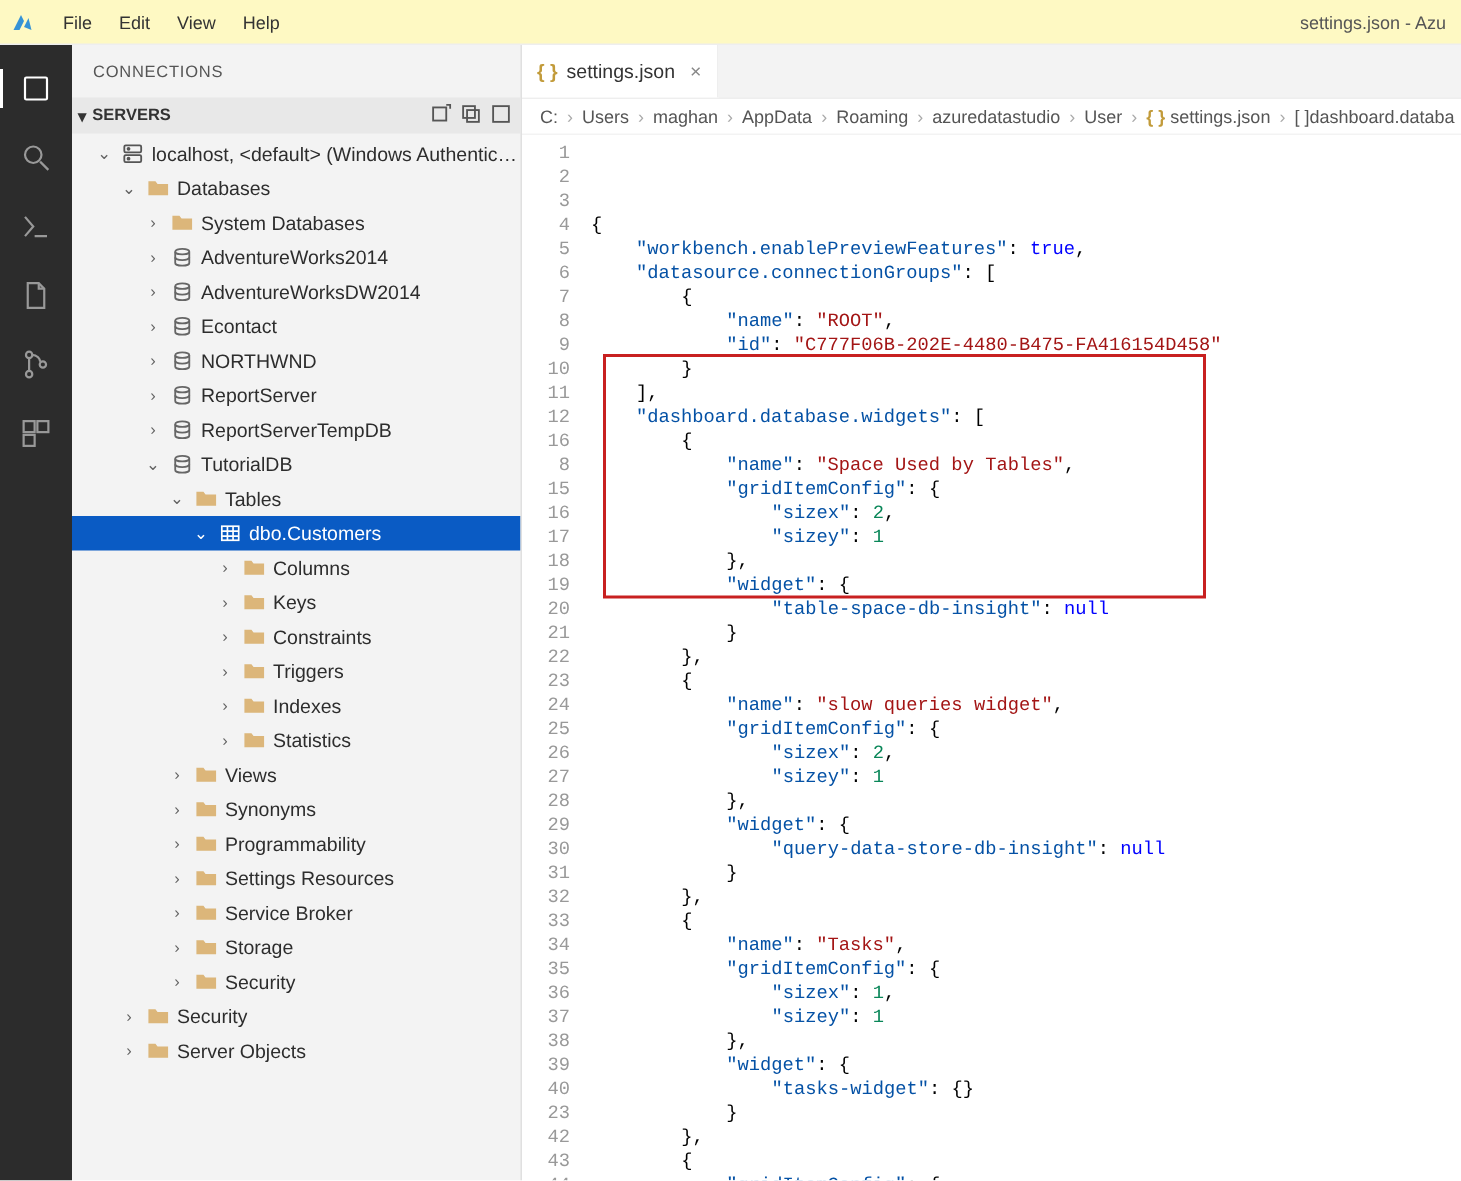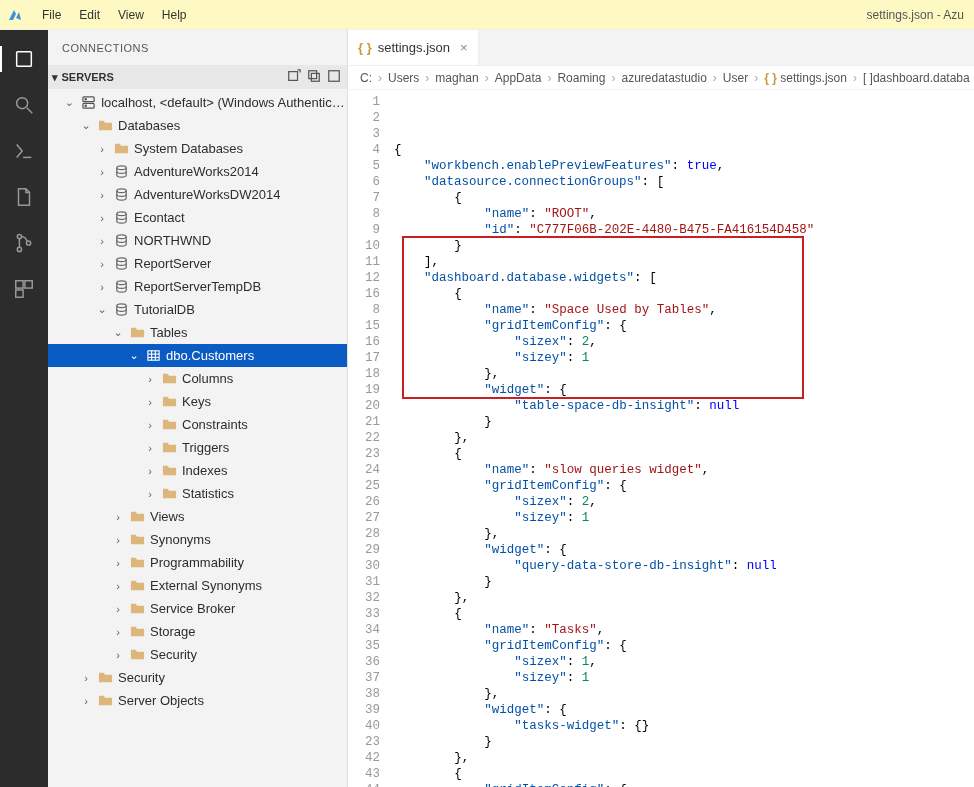--- a/index.html
+++ b/index.html
@@ -514,21 +514,21 @@
           <span class="label">Programmability</span>
         </div>
         <div class="tree-row">
           <span class="indent-pad" style="width: 58px;"></span>
           <span class="twisty">›</span>
           <span class="ic folder">
             <svg width="15" height="15" viewBox="0 0 16 16">
               <path fill="#dcb67a" d="M1 3h5l1.5 2H15v8H1z"></path>
             </svg>
           </span>
-          <span class="label">External Synonyms</span>
+          <span class="label">Settings Resources</span>
         </div>
         <div class="tree-row">
           <span class="indent-pad" style="width: 58px;"></span>
           <span class="twisty">›</span>
           <span class="ic folder">
             <svg width="15" height="15" viewBox="0 0 16 16">
               <path fill="#dcb67a" d="M1 3h5l1.5 2H15v8H1z"></path>
             </svg>
           </span>
           <span class="label">Service Broker</span>

